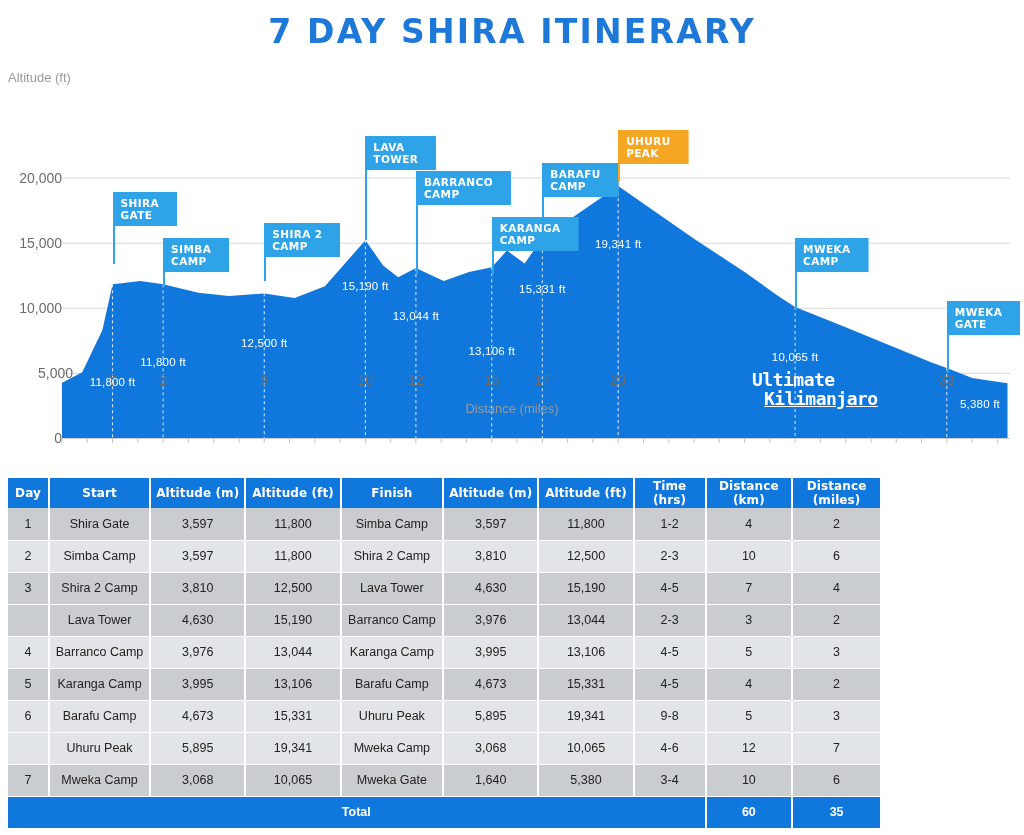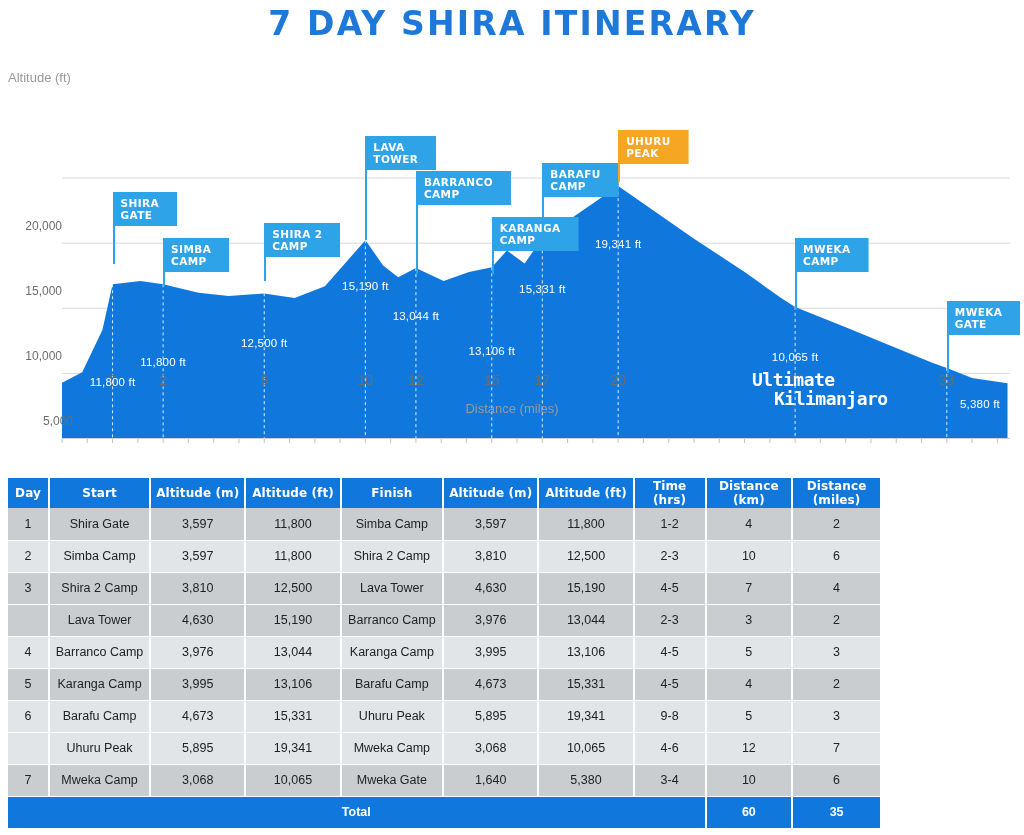--- a/index.html
+++ b/index.html
@@ -10,20 +10,21 @@
     background: #ffffff;
     font-family: "Liberation Sans", sans-serif;
     overflow: hidden;
     position: relative;
   }
 
   
   #title {
     width: 100%;
     text-align: center;
+    padding-top: 8px;
     font-size: 33px;
     font-weight: bold;
     letter-spacing: 2.2px;
     color: #1E78D7;
     font-family: "DejaVu Sans", sans-serif;
     text-transform: uppercase;
     height: 58px;
     line-height: 48px;
   }
 
@@ -43,23 +44,22 @@
   }
   #y-axis-title { left: 8px; top: 12px; }
   #x-axis-title { left: 0; top: 343px; width: 1024px; text-align: center; }
 
   .ytick {
     position: absolute;
     right: 0;
     width: 62px;
     text-align: right;
     color: #6d6d6d;
-    font-size: 12px;
+    font-size: 14px;
     transform: translateY(-50%);
-    margin-top: 48px;
   }
   .xtick {
     position: absolute;
     color: #6d6d6d;
     font-size: 14px;
     transform: translateX(-50%);
     top: 314px;
   }
 
   
@@ -104,21 +104,21 @@
     position: absolute;
     left: 752px;
     top: 312px;
     color: #ffffff;
     font-family: "DejaVu Sans Mono", monospace;
     font-size: 18px;
     font-weight: bold;
     line-height: 19px;
     letter-spacing: -0.5px;
   }
-  #watermark .wm2 { margin-left: 22px; }
+  #watermark .wm2 { margin-left: 12px; text-decoration: underline; }
 
   
   #itinerary-table {
     position: absolute;
     left: 8px;
     top: 478px;
     width: 872px;
     border-collapse: collapse;
     font-size: 12.5px;
     color: #222222;

